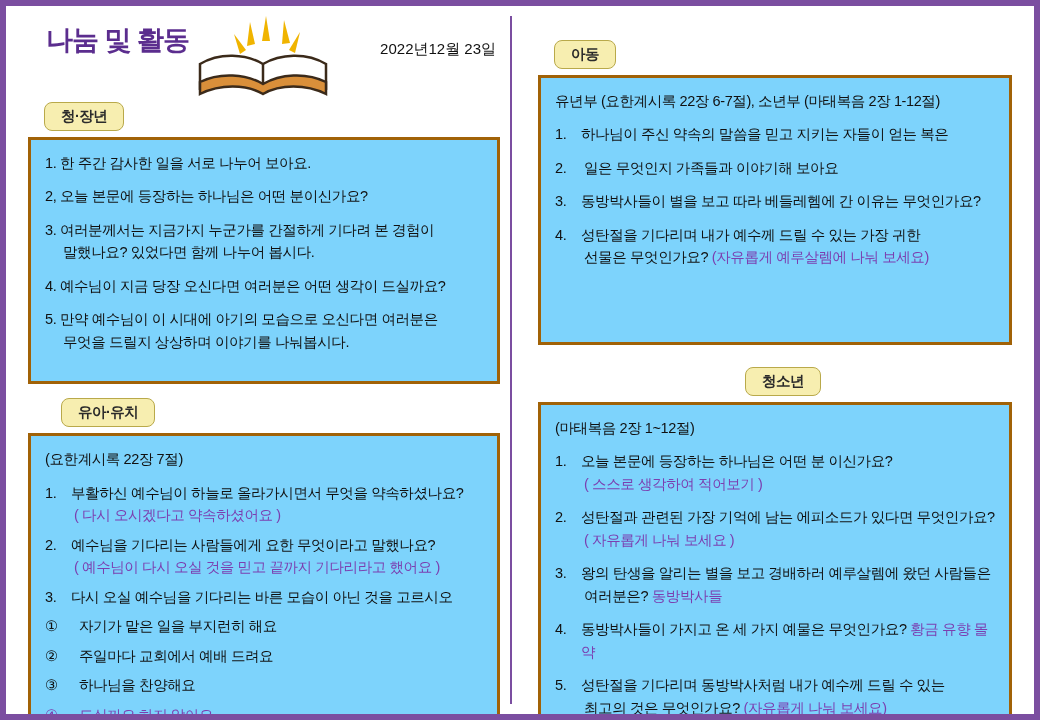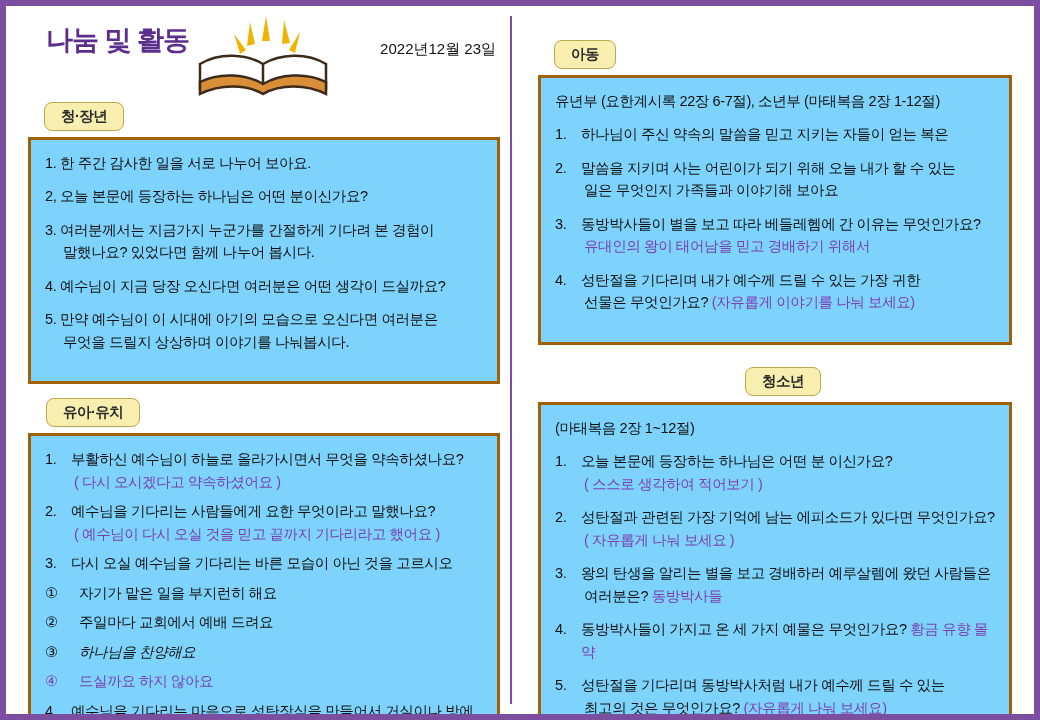--- a/index.html
+++ b/index.html
@@ -62,21 +62,21 @@
     background: #f7eeb0;
     border: 1px solid #b9a94a;
     border-radius: 8px;
     padding: 4px 16px;
     font-size: 14.5px;
     font-weight: bold;
     color: #2b2b2b;
     letter-spacing: -0.5px;
   }
   .pill-wrap { margin: 0 0 6px 16px; }
-  .pill-wrap.tight { margin-left: 18px; }
+  .pill-wrap.tight { margin-left: 33px; }
 
   
   .box {
     border: 3px solid #a16207;
     background: #7dd3fc;
     padding: 12px 14px 12px 14px;
     font-size: 14.5px;
     color: #111;
     line-height: 1.55;
     letter-spacing: -0.4px;
@@ -155,20 +155,21 @@
         <p>
           <span>5. 만약 예수님이 이 시대에 아기의 모습으로 오신다면 여러분은</span>
           <span class="indent">무엇을 드릴지 상상하며 이야기를 나눠봅시다.</span>
         </p>
       </div>
 
       <div class="pill-wrap tight" style="margin-top:14px;">
         <span class="pill">유아·유치</span>
       </div>
       <div class="box" style="min-height:280px;">
+        <p class="lead">(요한계시록 22장 7절)</p>
         <ul class="nlist compact">
           <li>
             <span class="num">1.</span>
             <span>부활하신 예수님이 하늘로 올라가시면서 무엇을 약속하셨나요?</span>
             <span class="sub purple">( 다시 오시겠다고 약속하셨어요 )</span>
           </li>
           <li>
             <span class="num">2.</span>
             <span>예수님을 기다리는 사람들에게 요한 무엇이라고 말했나요?</span>
             <span class="sub purple">( 예수님이 다시 오실 것을 믿고 끝까지 기다리라고 했어요 )</span>
@@ -180,21 +181,21 @@
           <li class="circled" style="padding-left:26px;">
             <span class="num">①</span>
             <span style="padding-left:8px;text-align:right;">자기가 맡은 일을 부지런히 해요</span>
           </li>
           <li class="circled" style="padding-left:26px;">
             <span class="num">②</span>
             <span style="padding-left:8px;">주일마다 교회에서 예배 드려요</span>
           </li>
           <li class="circled" style="padding-left:26px;">
             <span class="num">③</span>
-            <span style="padding-left:8px;font-style:italic;">하나님을 찬양해요</span>
+            <span style="padding-left:8px;">하나님을 찬양해요</span>
           </li>
           <li class="circled purple" style="padding-left:26px;">
             <span class="num">④</span>
             <span style="padding-left:8px;">드실까요 하지 않아요</span>
           </li>
           <li>
             <span class="num">4.</span>
             <span>예수님을 기다리는 마음으로 성탄장식을 만들어서 거실이나 방에</span>
             
           </li>
@@ -210,34 +211,32 @@
       </div>
       <div class="box" style="min-height:270px;">
         <p class="lead">유년부 (요한계시록 22장 6-7절),  소년부 (마태복음 2장 1-12절)</p>
         <ul class="nlist">
           <li>
             <span class="num">1.</span>
             <span>하나님이 주신 약속의 말씀을 믿고 지키는 자들이 얻는 복은</span>
           </li>
           <li>
             <span class="num">2.</span>
-            <span>말씀을 지키며 사는 어린이가 되기 위해 오늘 내가 할 수 있는</span>
             <span class="sub">일은 무엇인지 가족들과 이야기해 보아요</span>
           </li>
           <li>
             <span class="num">3.</span>
             <span>동방박사들이 별을 보고 따라 베들레헴에 간 이유는 무엇인가요?</span>
-            <span class="sub purple">유대인의 왕이 태어남을 믿고 경배하기 위해서</span>
           </li>
           <li>
             <span class="num">4.</span>
             <span>성탄절을 기다리며 내가 예수께 드릴 수 있는 가장 귀한</span>
             <span class="sub">
               <span>선물은 무엇인가요?</span>
-              <span class="purple">(자유롭게 이야기를 나눠 보세요)</span>
+              <span class="purple">(자유롭게 예루살렘에 나눠 보세요)</span>
             </span>
           </li>
         </ul>
       </div>
 
       <div class="pill-wrap" style="margin-top:22px;text-align:center;">
         <span class="pill">청소년</span>
       </div>
       <div class="box" style="min-height:280px;">
         <p class="lead">(마태복음 2장 1~12절)</p>

